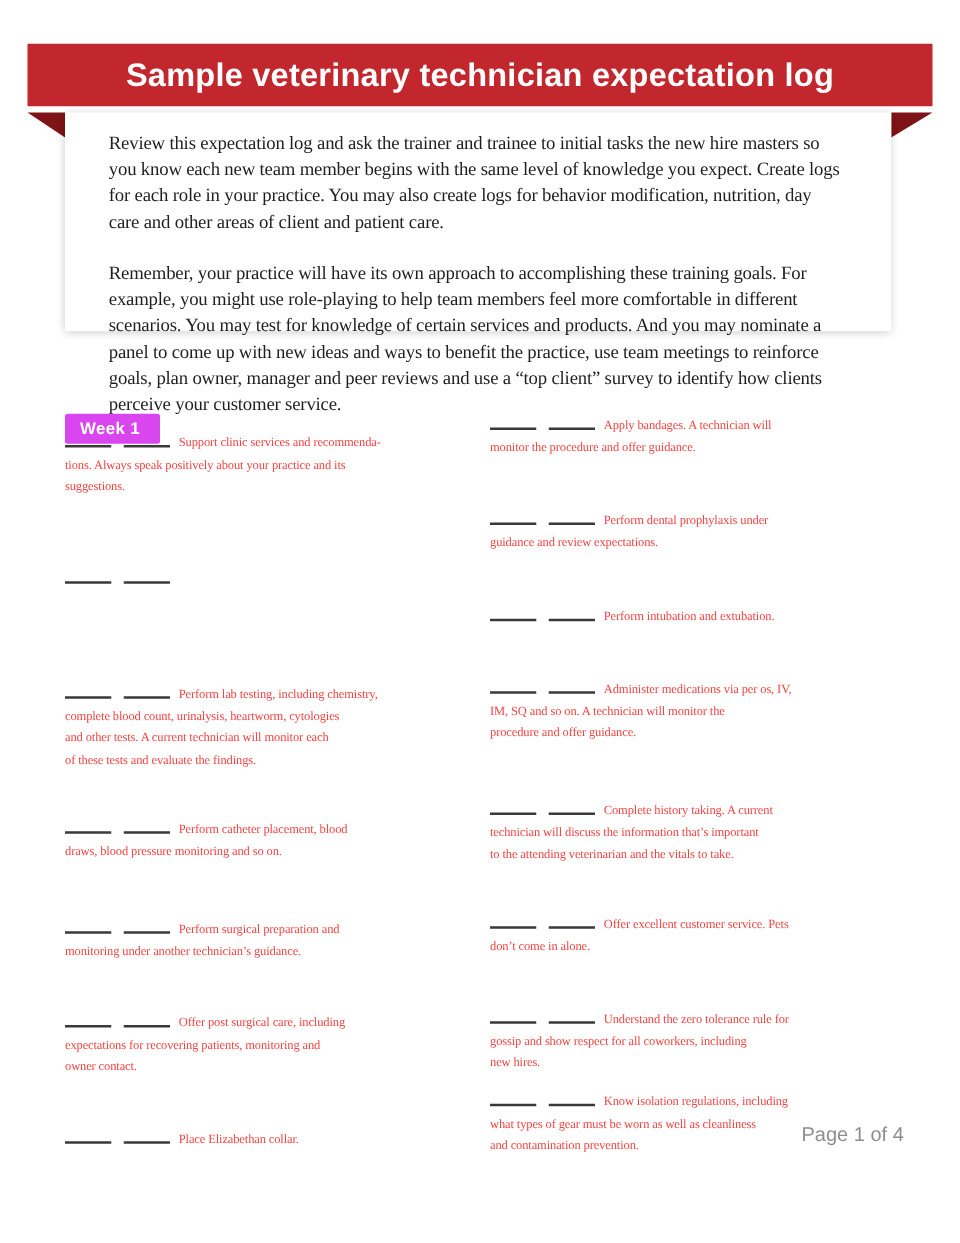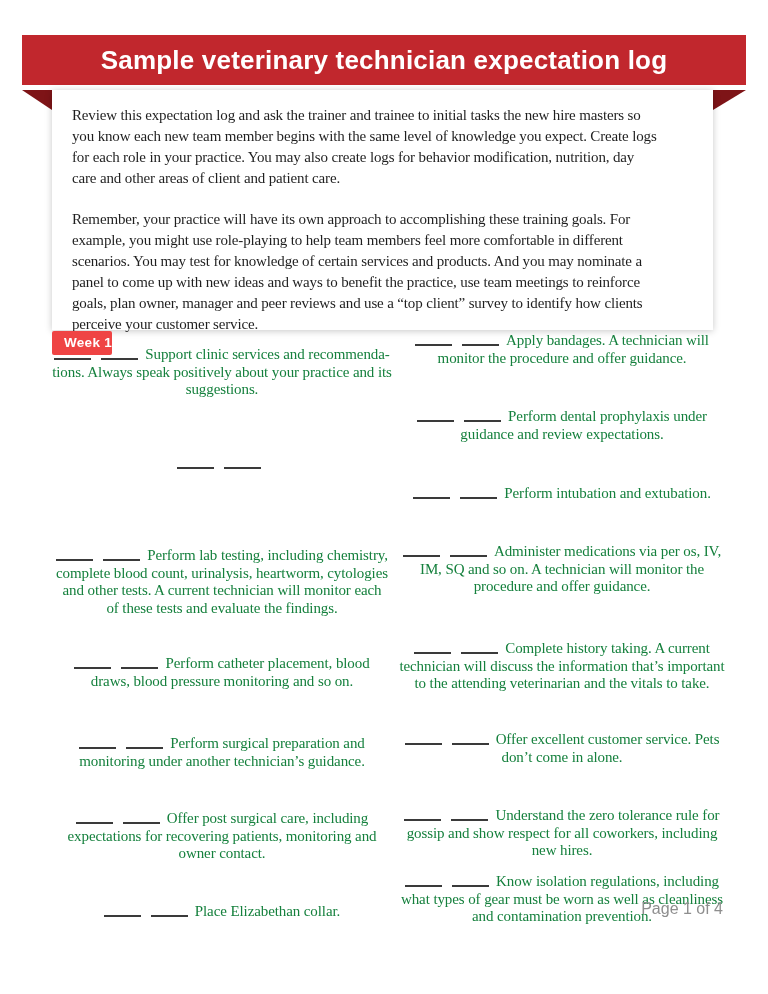--- a/index.html
+++ b/index.html
@@ -20,46 +20,45 @@
     margin:0;
     font-family:"Liberation Sans",sans-serif;
     font-weight:bold;font-size:26px;color:#ffffff;
     letter-spacing:0.2px;white-space:nowrap;
   }
   .fold{position:absolute;top:90px;width:0;height:0;}
   .fold-left{left:22px;border-top:20px solid #7e1417;border-left:30px solid transparent;}
   .fold-right{left:713px;border-top:20px solid #7e1417;border-right:33px solid transparent;}
   
   .intro-box{
-    position:absolute;left:52px;top:90px;width:661px;height:240px;
+    position:absolute;left:52px;top:90px;width:661px;height:175px;
     background:#ffffff;
     box-shadow:0 1px 7px rgba(0,0,0,0.22);
     box-sizing:border-box;
-    padding:15px 6px 0 20px;
+    padding:15px 6px 0 35px;
   }
   .intro-box p{
     margin:0 0 20px 0;
     font-size:15px;line-height:21px;color:#1f1f1f;
     letter-spacing:-0.15px;
     white-space:pre-line;
   }
   
   .week-badge{
     position:absolute;left:52px;top:331px;
-    background:#ef4444;color:#ffffff;
+    background:#d946ef;color:#ffffff;
     font-family:"Liberation Sans",sans-serif;font-weight:bold;font-size:13.5px;
-    padding:4px 0 5px 12px;border-radius:2px;
+    padding:4px 16px 5px 12px;border-radius:2px;
     letter-spacing:0.3px;
   }
   
   .item{
     position:absolute;width:340px;
-    font-size:15px;line-height:17.5px;color:#15803d;
+    font-size:10px;line-height:17.5px;color:#ef4444;
     letter-spacing:-0.1px;
-    text-align:center;
   }
   .col-left{left:52px;}
   .col-right{left:392px;}
   .blank{
     display:inline-block;width:37px;height:0;
     border-bottom:2px solid #3a3a3a;
     vertical-align:-1px;
   }
   .blank-1{margin-right:10px;}
   .blank-2{margin-right:7px;}

